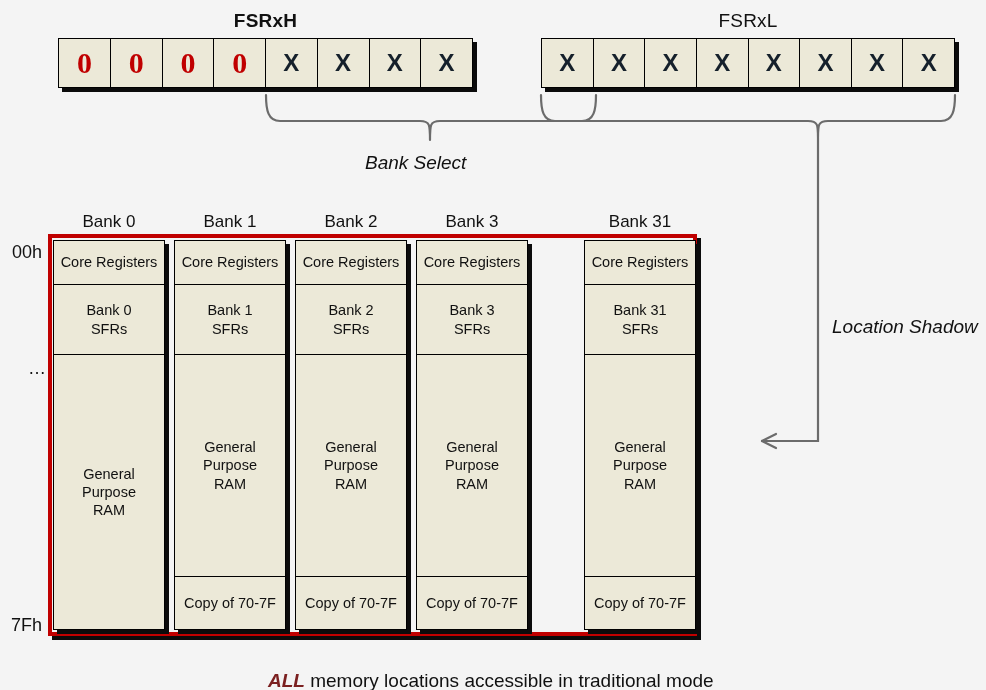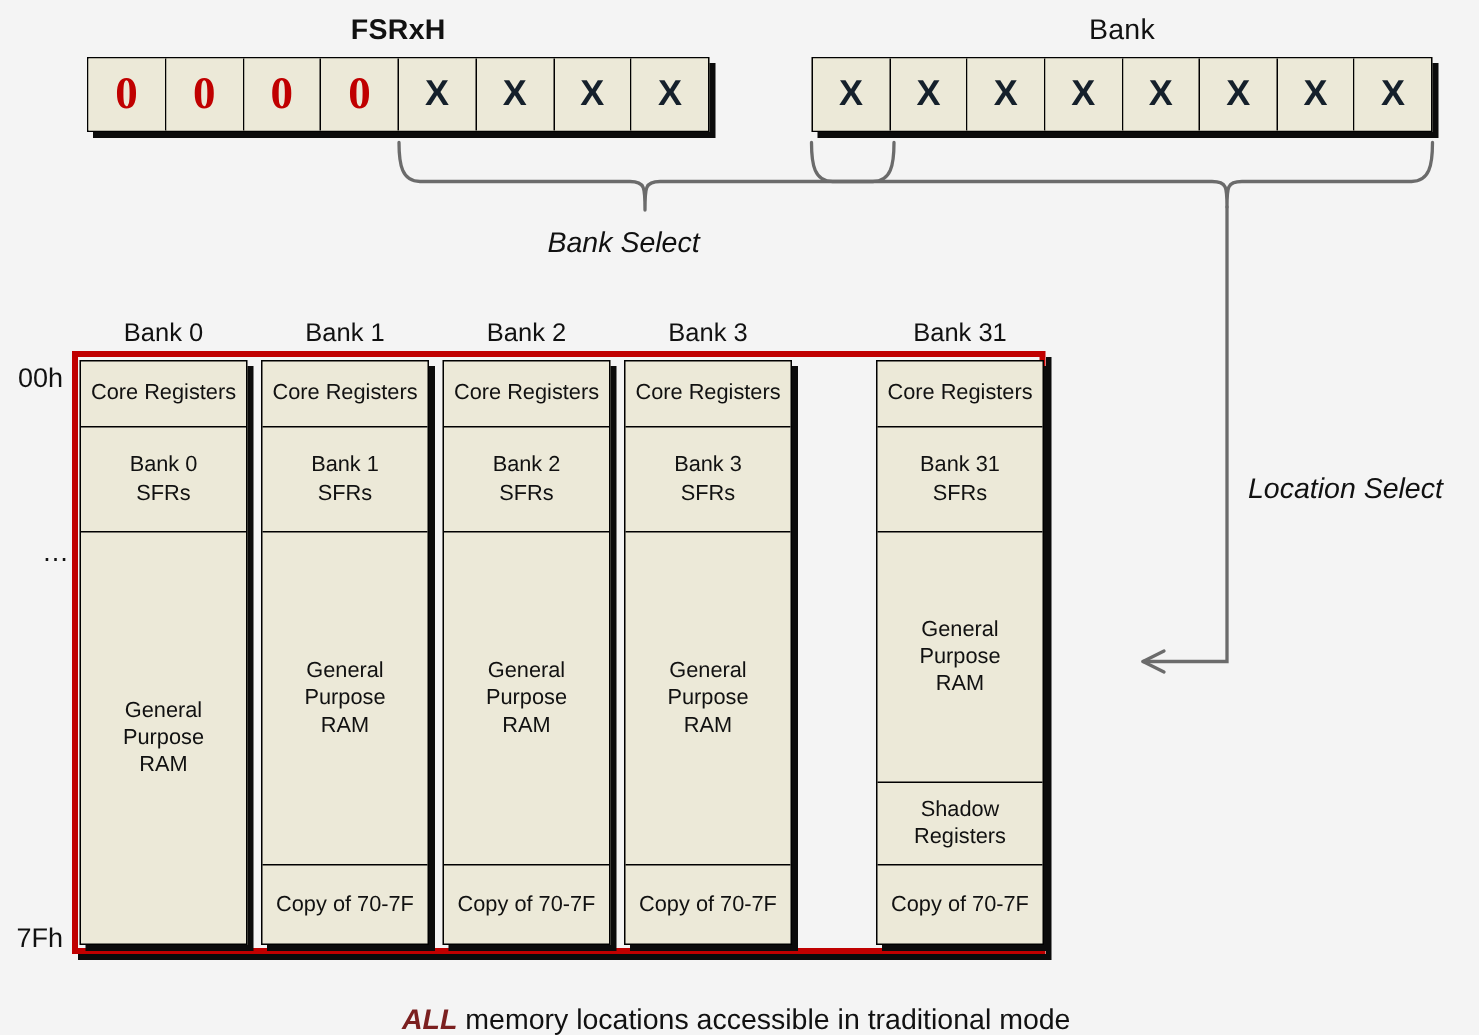--- a/index.html
+++ b/index.html
@@ -89,21 +89,21 @@
   .caption .all {
     color:#7B2020; font-weight:bold; font-style:italic;
   }
 </style>
 </head>
 <body>
 
 <div class="stage">
 
   <div class="reg-title" style="left:58px; top:10px; width:415px;font-weight:bold;">FSRxH</div>
-  <div class="reg-title" style="left:541px; top:10px; width:414px;">Bank</div>
+  <div class="reg-title" style="left:541px; top:10px; width:414px;">FSRxL</div>
 
   <div class="reg-box" style="left:58px; top:38px; width:415px; height:50px;">
     <div class="reg-cell zero">0</div>
     <div class="reg-cell zero">0</div>
     <div class="reg-cell zero">0</div>
     <div class="reg-cell zero">0</div>
     <div class="reg-cell xval">X</div>
     <div class="reg-cell xval">X</div>
     <div class="reg-cell xval">X</div>
     <div class="reg-cell xval">X</div>
@@ -126,21 +126,21 @@
              M596,95 C596,110 594,121 582,121 L440,121 C430,121 430,125 430,140" fill="none" stroke="#6b6b6b" stroke-width="2.2" stroke-linecap="round"></path>
 
     <path d="M541,95 C541,110 543,121 555,121 L808,121 C818,121 818,125 818,138
              M955,95 C955,110 953,121 941,121 L828,121 C818,121 818,125 818,138" fill="none" stroke="#6b6b6b" stroke-width="2.2" stroke-linecap="round"></path>
 
     <path d="M818,138 L818,441 L762,441" fill="none" stroke="#6b6b6b" stroke-width="2.2" stroke-linecap="round"></path>
     <path d="M762,441 L776,434 M762,441 L776,448" fill="none" stroke="#6b6b6b" stroke-width="2.2" stroke-linecap="round"></path>
   </svg>
 
   <div class="brace-label" style="left:365px; top:152px;">Bank Select</div>
-  <div class="brace-label" style="left:832px; top:316px;">Location Select</div>
+  <div class="brace-label" style="left:832px; top:316px;">Location Shadow</div>
 
   <div class="addr-label" style="left:0px; top:242px; width:42px;">00h</div>
   <div class="ellipsis-label" style="left:28px; top:358px;">…</div>
   <div class="addr-label" style="left:0px; top:615px; width:42px;">7Fh</div>
 
   <div class="redframe" style="left:48px; top:234px; width:649px; height:402px;"></div>
 
   <div class="bank-label" style="left:53px; top:212px; width:112px;">Bank 0</div>
   <div class="bank-col" style="left:53px; top:240px; width:112px; height:390px;">
     <div class="bank-sec" style="height:44px;">Core Registers</div>
@@ -185,22 +185,20 @@
   </div>
 
   <div class="bank-label" style="left:584px; top:212px; width:112px;">Bank 31</div>
   <div class="bank-col" style="left:584px; top:240px; width:112px; height:390px;">
     <div class="bank-sec" style="height:44px;">Core Registers</div>
     <div class="bank-sec" style="height:70px;">Bank 31
 SFRs</div>
     <div class="bank-sec" style="flex:1 1 auto;">General
 Purpose
 RAM</div>
-    <div class="bank-sec" style="height:55px;">Shadow
-Registers</div>
     <div class="bank-sec" style="height:52px;">Copy of 70-7F</div>
   </div>
 
   <div class="caption" style="left:268px; top:670px;">
     <span class="all">ALL</span><span> memory locations accessible in traditional  mode</span>
   </div>
 
 </div>
 
 </body></html>

